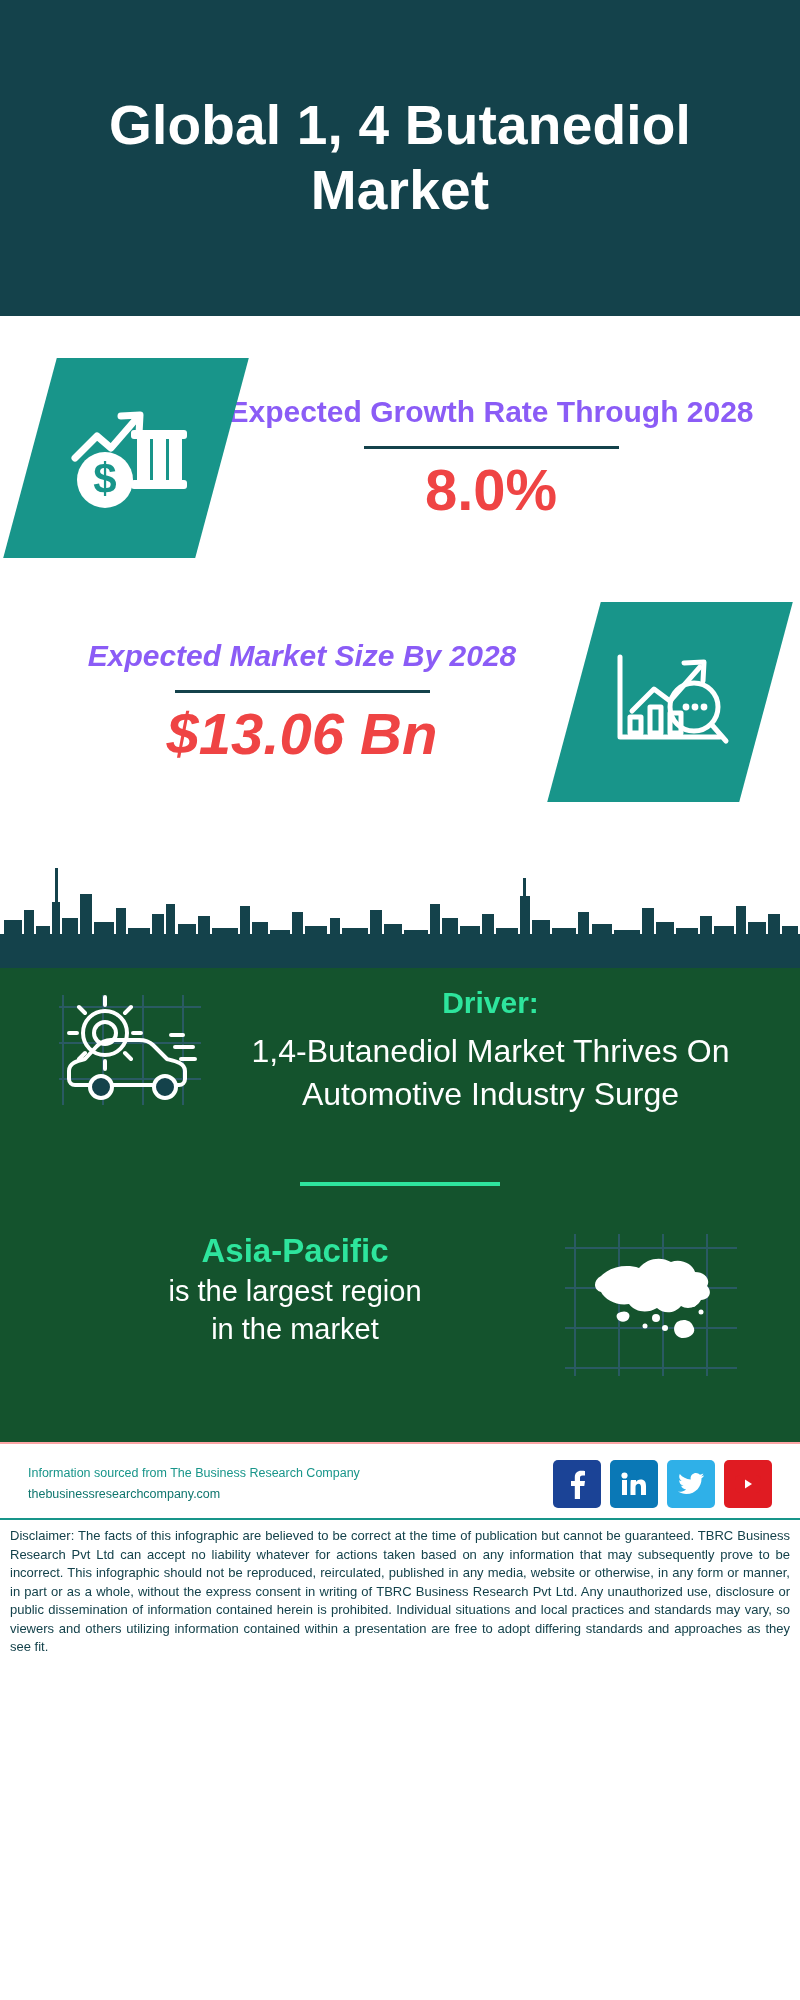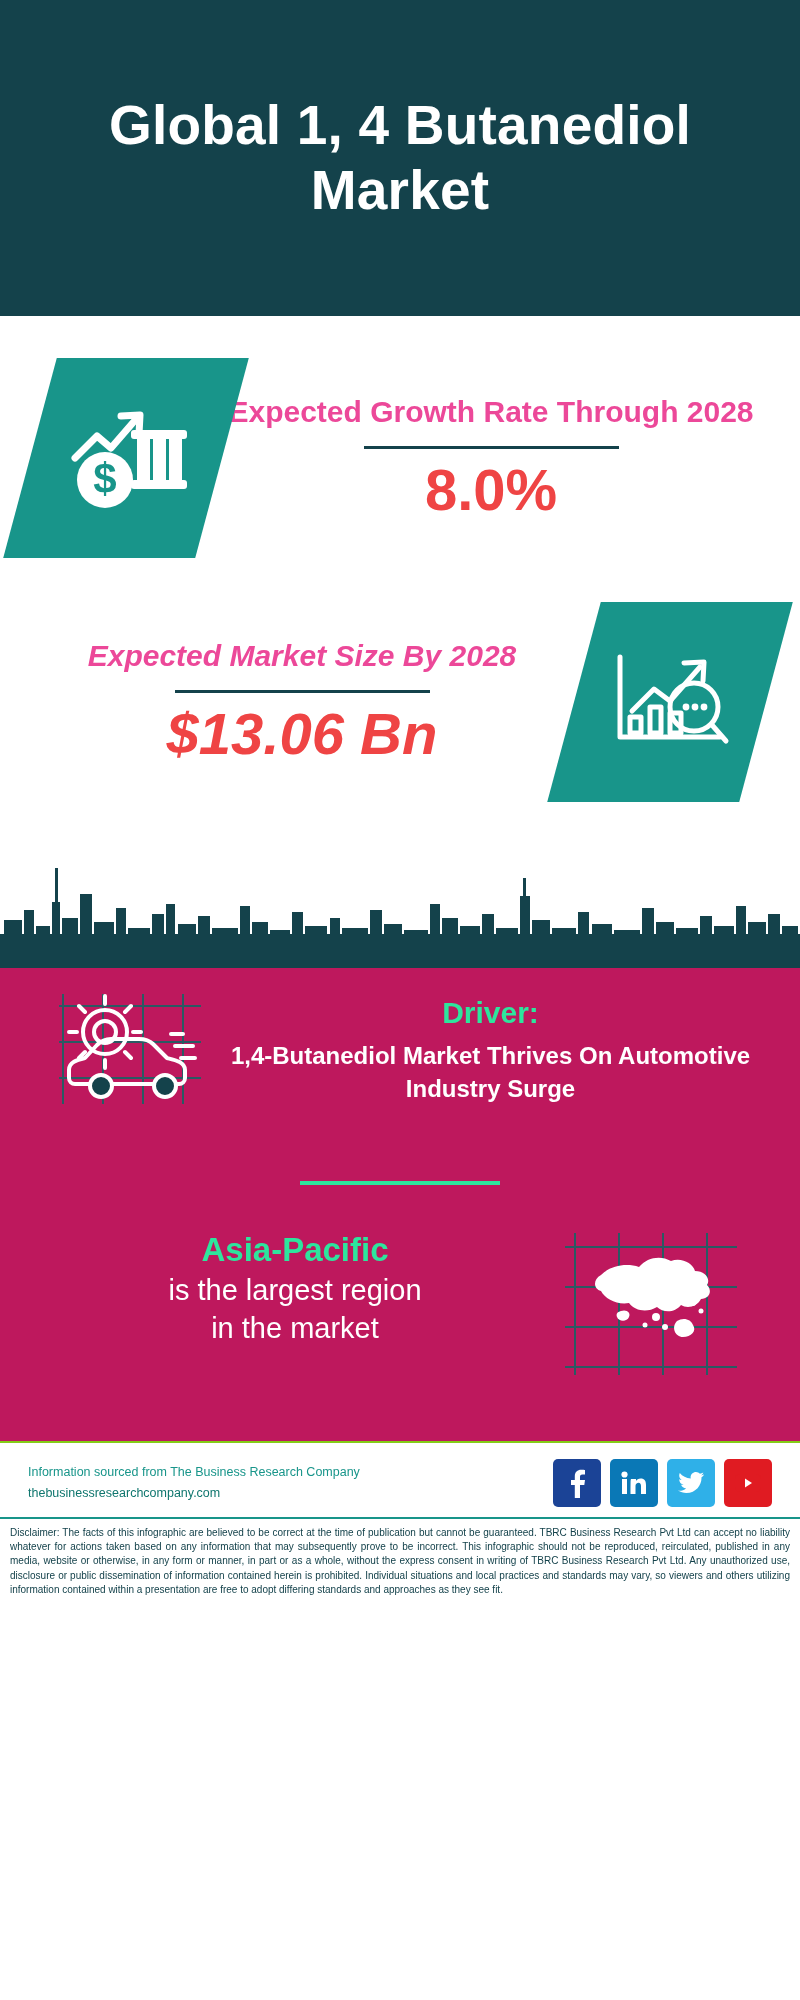--- a/index.html
+++ b/index.html
@@ -39,59 +39,59 @@
     width:192px; height:200px;
     background:#18958a;
     transform:skewX(-15deg);
     display:flex; align-items:center; justify-content:center;
     flex:none;
   }
   .para-inner { transform:skewX(15deg); display:flex; align-items:center; justify-content:center; }
 
   .stat-text { flex:1; text-align:center; }
   .stat-label {
-    color:#ec4899;
+    color:#8b5cf6;
     font-size:30px;
     font-weight:bold;
     line-height:1.32;
   }
   .rule {
     width:255px; height:3px; background:#14424b;
     margin:14px auto 8px auto;
   }
   .stat-value {
     color:#ef4444;
     font-size:58px;
     font-weight:bold;
     line-height:1.15;
   }
 
   
   .lower {
     position:relative;
-    background:#be185d;
+    background:#14532d;
   }
   .skyline-wrap { position:relative; height:120px; background:#ffffff; }
   .skyline-wrap svg { display:block; }
 
   .driver-block {
     display:flex; align-items:center; padding:18px 40px 10px 40px;
   }
   .driver-icon { width:175px; flex:none; display:flex; justify-content:center; }
   .driver-text { flex:1; text-align:center; padding-left:6px; }
   .driver-title {
     color:#2ee59d;
     font-size:30px;
     font-weight:bold;
     margin-bottom:10px;
   }
   .driver-desc {
     color:#ffffff;
-    font-size:24px;
-    font-weight:bold;
+    font-size:32px;
+    font-weight:normal;
     line-height:1.35;
   }
 
   .mid-rule {
     width:200px; height:4px; background:#2ee59d;
     margin:56px auto 44px auto;
   }
 
   .region-block { display:flex; align-items:flex-start; padding:0 44px; }
   .region-text { flex:1; text-align:center; }
@@ -99,21 +99,21 @@
     color:#2ee59d; font-size:33px; font-weight:bold; line-height:1.3;
   }
   .region-sub {
     color:#ffffff; font-size:29px; line-height:1.3;
   }
   .region-map { width:210px; flex:none; display:flex; justify-content:center; }
 
   
   .footer {
     background:#ffffff;
-    border-top:2px solid #84cc16;
+    border-top:2px solid #fca5a5;
     padding:16px 28px 10px 28px;
     display:flex; align-items:center; justify-content:space-between;
   }
   .footer-text { font-size:12.5px; line-height:1.7; }
   .footer-line1 { color:#18958a; }
   .footer-line2 { color:#0f766e; }
   .socials { display:flex; gap:9px; align-items:center; }
   .soc {
     width:48px; height:48px; border-radius:5px;
     display:flex; align-items:center; justify-content:center;
@@ -121,21 +121,21 @@
   }
   .soc-fb { background:#1b4396; }
   .soc-li { background:#0a78b6; }
   .soc-tw { background:#2fb0e8; }
   .soc-yt { background:#e01b22; }
 
   .disclaimer {
     border-top:2px solid #18958a;
     padding:7px 10px 0 10px;
     color:#14424b;
-    font-size:10px;
+    font-size:13px;
     line-height:1.42;
     text-align:justify;
   }
 </style>
 </head>
 <body>
 
 <div class="page">
 
   <div class="header">

